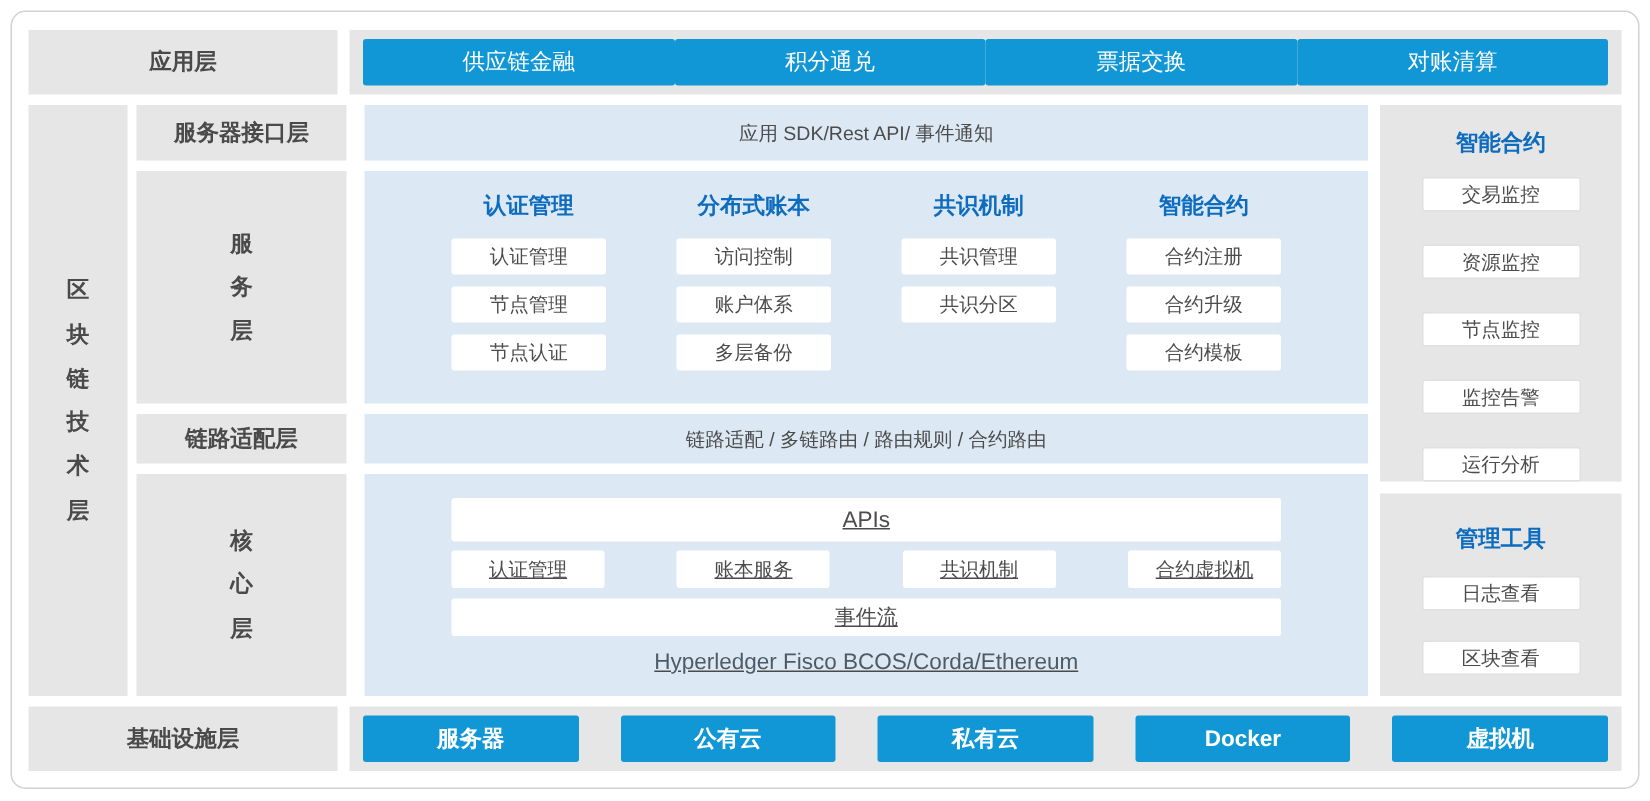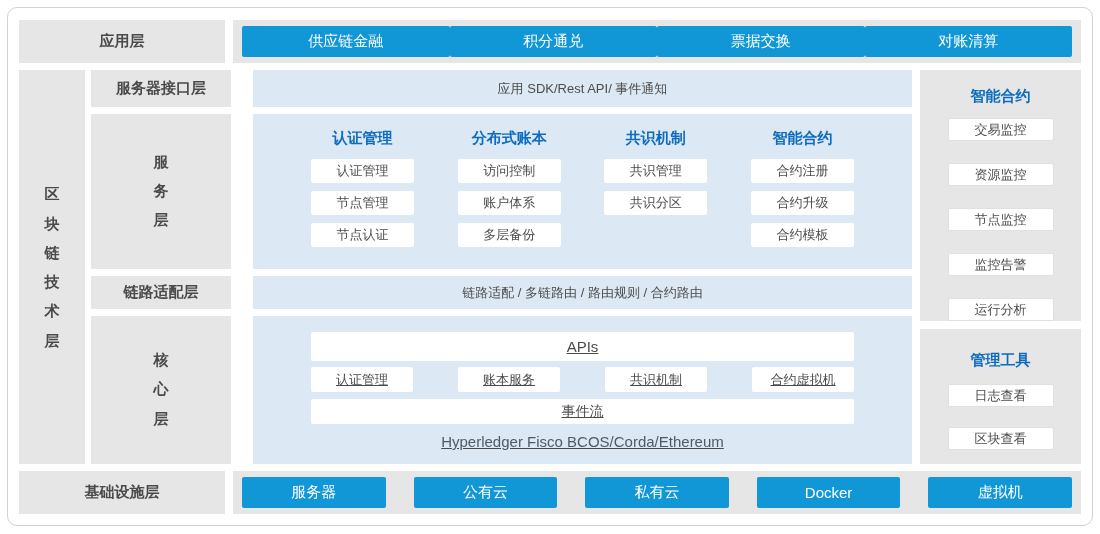--- a/index.html
+++ b/index.html
@@ -34,31 +34,31 @@
     background:#fff;display:flex;align-items:center;justify-content:center;
     font-size:13px;color:#4c4c4c;border-radius:2px;
   }
   
   .h-row{display:flex;gap:8px;height:43px;flex:0 0 auto;}
   .h-row .label-box{width:206px;flex:0 0 auto;}
   .btn-strip{
     flex:1;background:var(--panel-gray);display:flex;align-items:center;
     padding:6px 9px;
   }
-  .btn-strip.five{gap:28px;}
+  .btn-strip.five{gap:28px;font-weight:bold;}
   .blue-btn{
     flex:1;height:31px;background:var(--accent-blue);color:#fff;
     display:flex;align-items:center;justify-content:center;
     font-size:15px;border-radius:2px;
   }
   
   .middle{display:flex;gap:6px;height:394px;flex:0 0 auto;}
   .v-strip{width:66px;flex:0 0 auto;}
   .v-text{width:16px;word-break:break-all;line-height:1.95;text-align:center;font-size:15px;font-weight:700;}
-  .labels-col{width:140px;flex:0 0 auto;display:flex;flex-direction:column;gap:7px;margin-right:16px;font-family:Liberation Serif, serif;}
+  .labels-col{width:140px;flex:0 0 auto;display:flex;flex-direction:column;gap:7px;margin-right:6px;}
   .labels-col .r1{height:37px;}
   .labels-col .r2{height:155px;}
   .labels-col .r3{height:33px;}
   .labels-col .r4{height:148px;}
   .content-col{flex:1;display:flex;flex-direction:column;gap:7px;}
   .content-col .r1{height:37px;}
   .content-col .r3{height:33px;}
   
   .service-panel{
     height:155px;background:var(--panel-blue);

